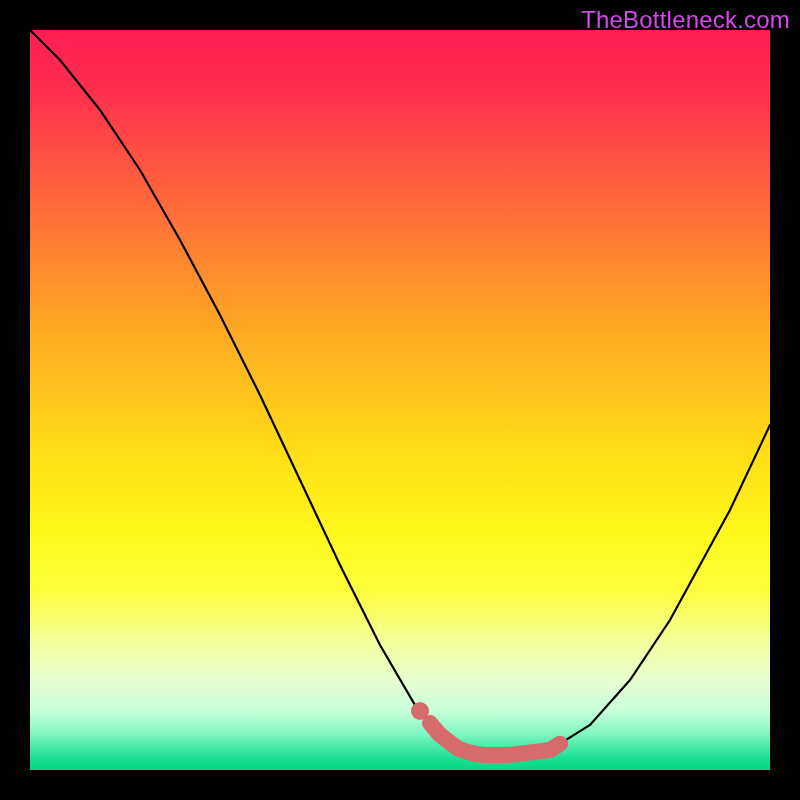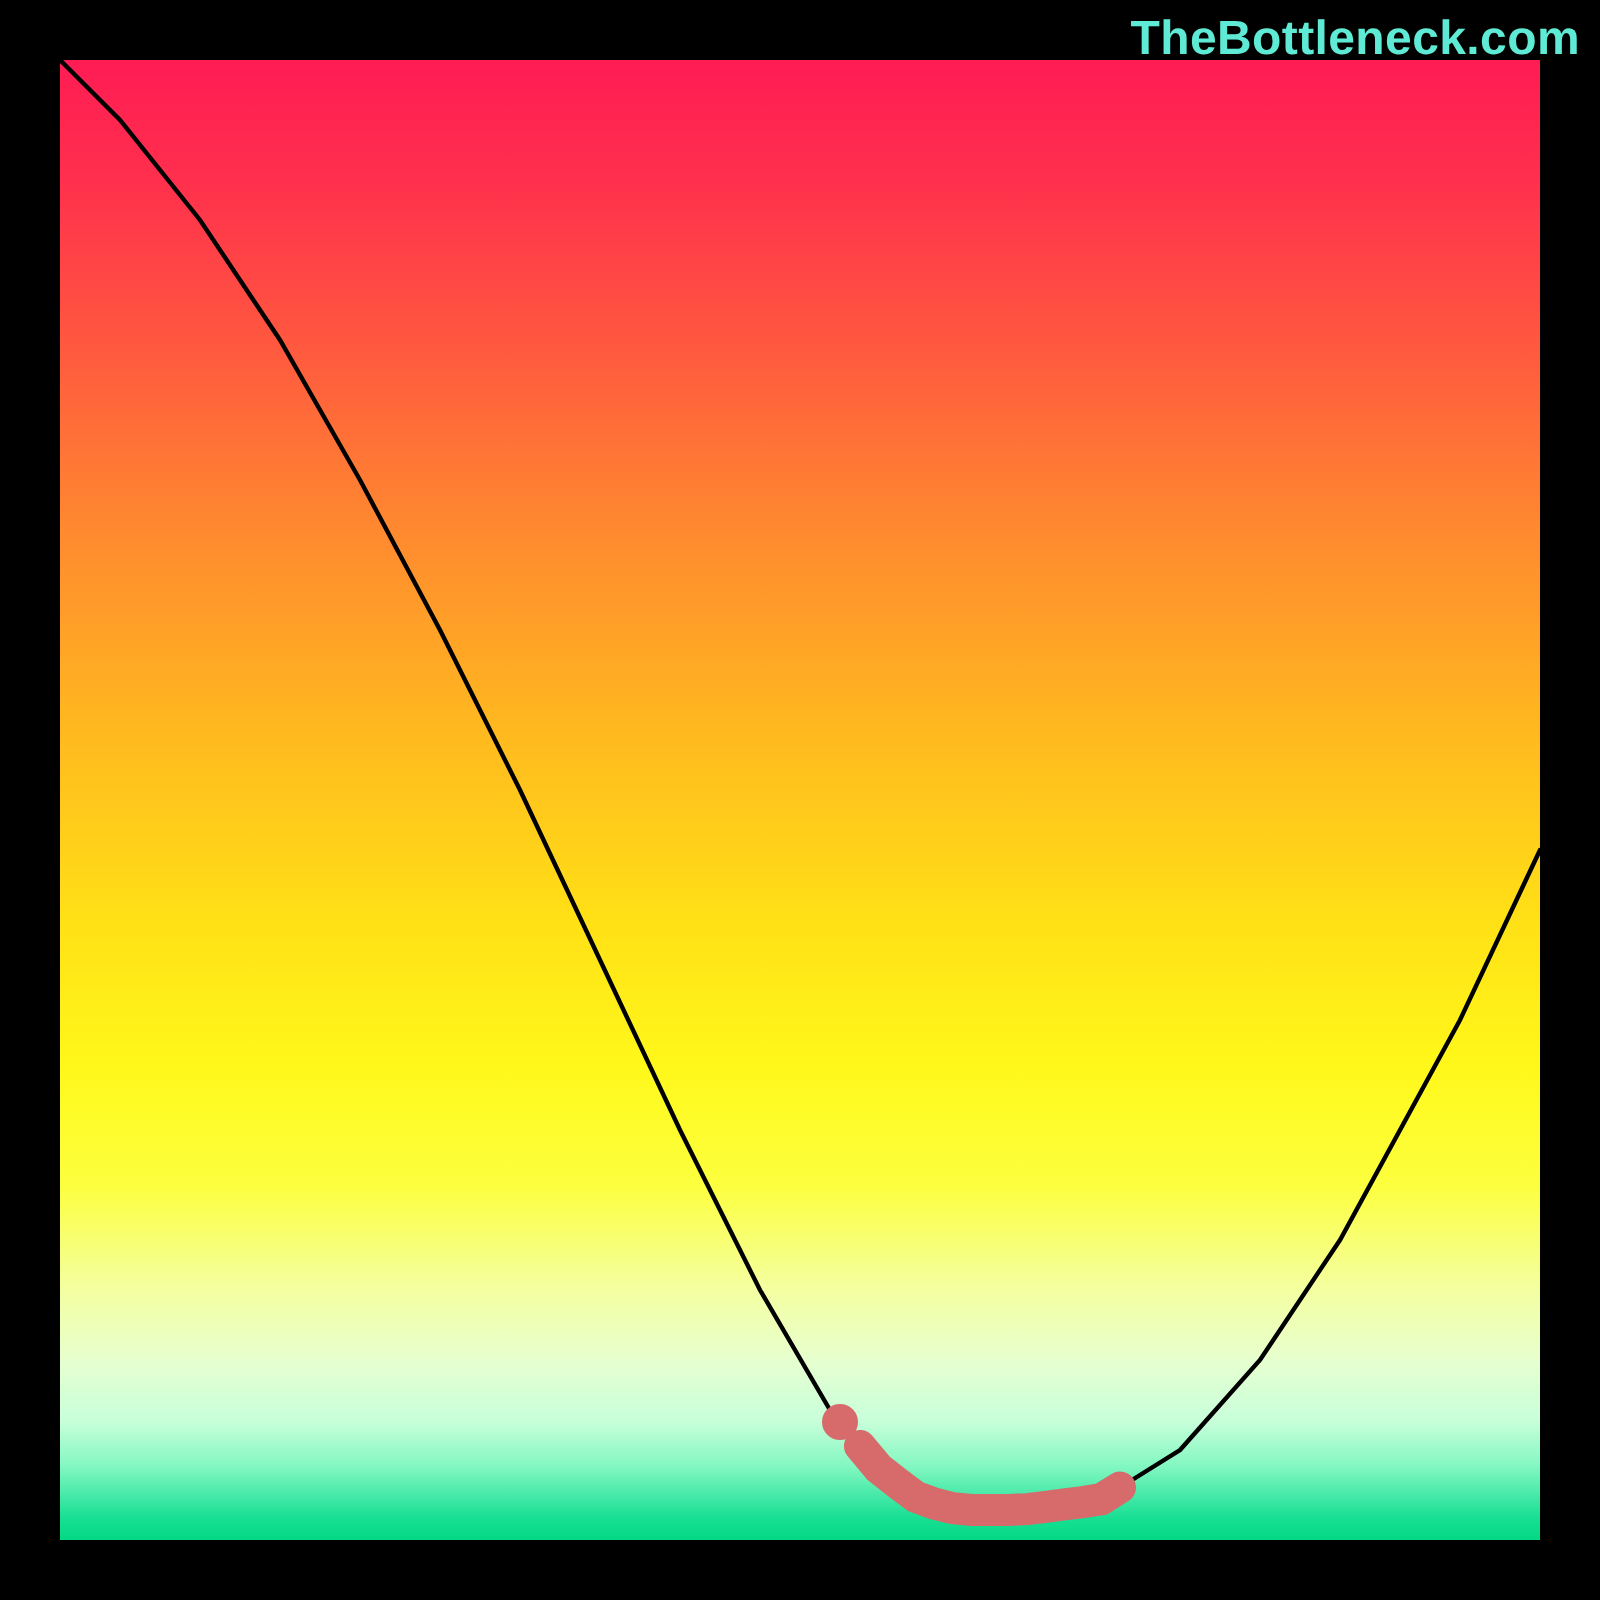--- a/index.html
+++ b/index.html
@@ -14,23 +14,23 @@
   .stage {
     position: relative;
     width: 800px;
     height: 800px;
     background: #000;
   }
   .watermark {
     position: absolute;
     top: 6px;
     right: 10px;
-    color: #5eead4;
+    color: #d946ef;
     font-size: 24px;
-    font-weight: 700;
+    font-weight: 400;
     letter-spacing: 0.2px;
     user-select: none;
   }
   .plot {
     position: absolute;
     left: 30px;
     top: 30px;
     width: 740px;
     height: 740px;
     overflow: hidden;

